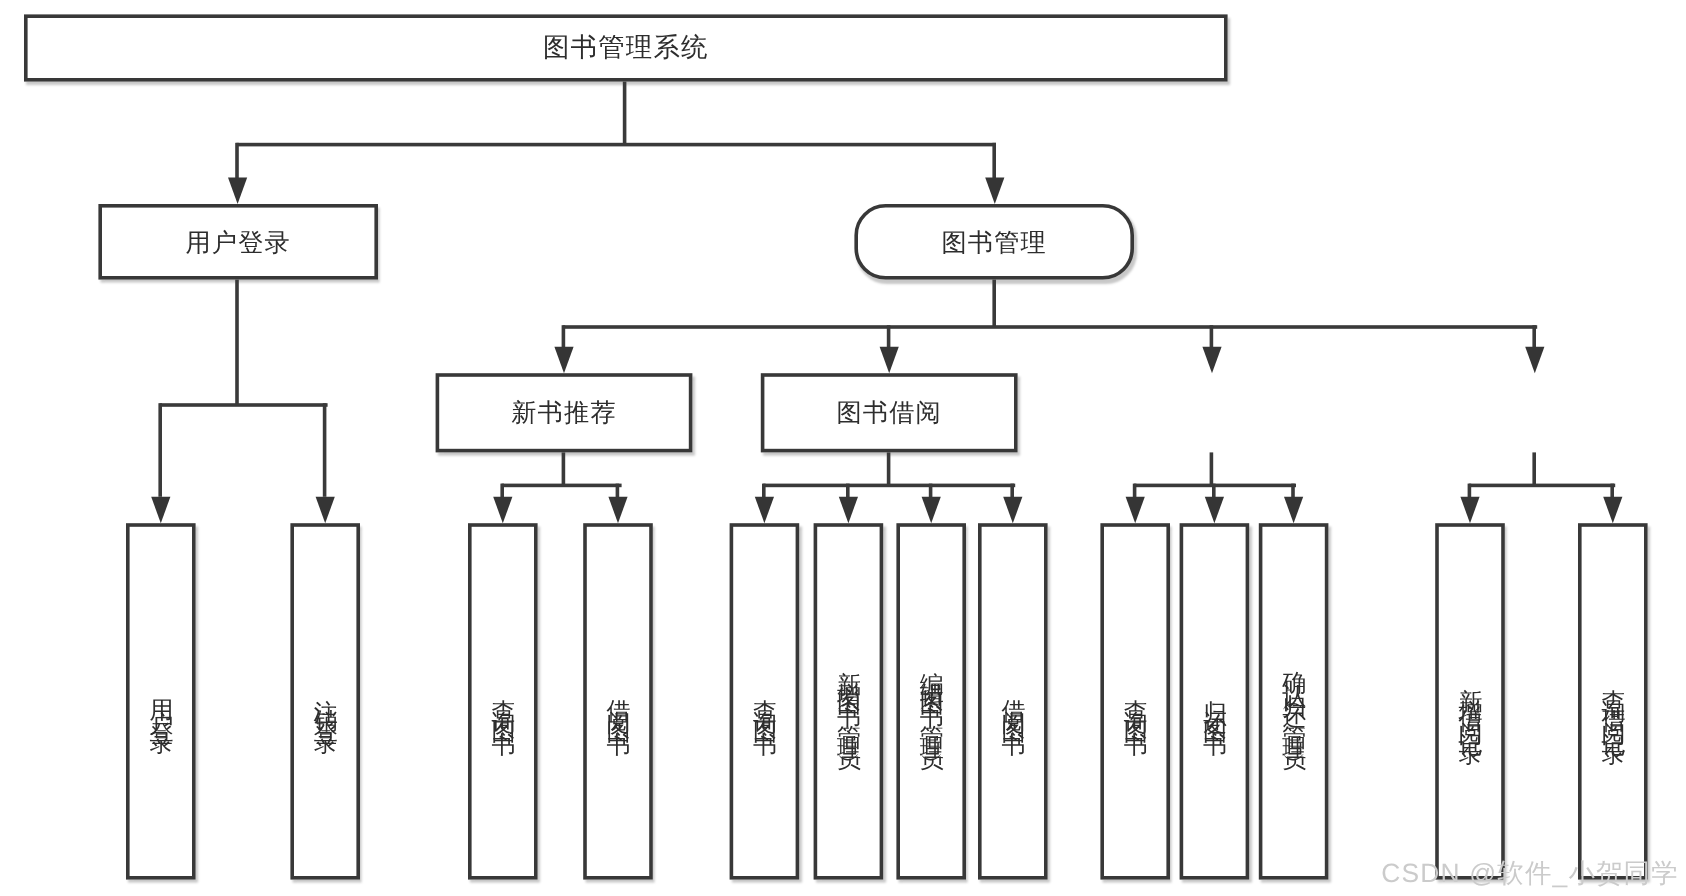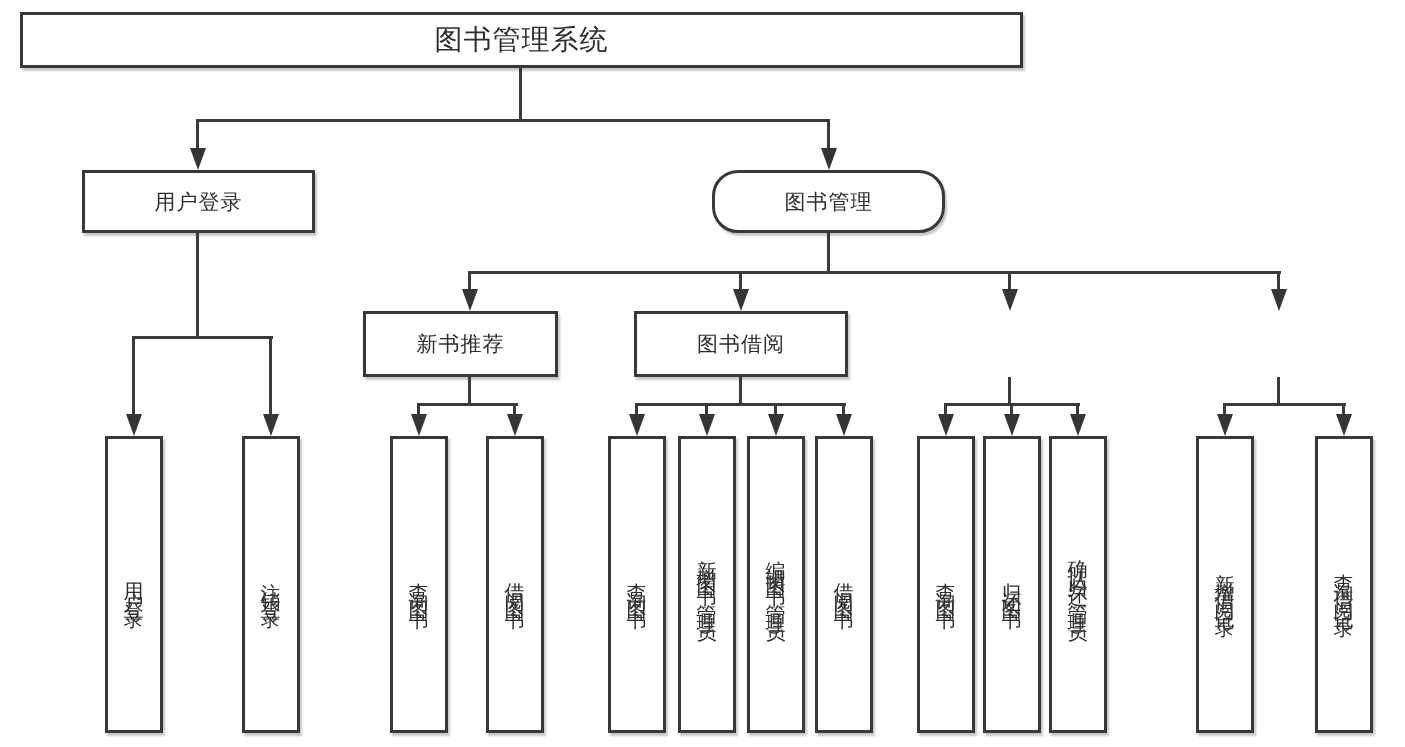--- a/index.html
+++ b/index.html
@@ -15,21 +15,21 @@
     box-sizing:border-box;
     border:3px solid #383838;
     background:#ffffff;
     display:flex;
     align-items:center;
     justify-content:center;
     color:#2d2d2d;
     box-shadow:2px 3px 2px rgba(0,0,0,0.22);
   }
   .box.h{font-size:21px;letter-spacing:1px;}
-  .box.root{font-size:28px;}
+  .box.root{font-size:22px;}
   .box.v span{
     writing-mode:vertical-rl;
     text-orientation:mixed;
     font-size:20px;
     letter-spacing:9px;
     line-height:1;
     white-space:nowrap;
   }
   .vl{position:absolute;width:3px;background:#3a3a3a;}
   .hl{position:absolute;height:3px;background:#3a3a3a;}
@@ -82,21 +82,21 @@
   <div class="hl" style="left:469px;top:271px;width:812px;"></div>
   <div class="vl" style="left:468px;top:271px;height:20px;"></div>
   <div class="arrow" style="left:462px;top:289px;"></div>
   <div class="vl" style="left:739px;top:271px;height:20px;"></div>
   <div class="arrow" style="left:733px;top:289px;"></div>
   <div class="vl" style="left:1008px;top:271px;height:20px;"></div>
   <div class="arrow" style="left:1002px;top:289px;"></div>
   <div class="vl" style="left:1277px;top:271px;height:20px;"></div>
   <div class="arrow" style="left:1271px;top:289px;"></div>
 
-  <div class="box h" style="left:363px;top:311px;width:195px;height:66px;">
+  <div class="box h" style="left:363px;top:311px;width:214px;height:66px;">
     <span>新书推荐</span>
   </div>
   <div class="box h" style="left:634px;top:311px;width:214px;height:66px;">
     <span>图书借阅</span>
   </div>
 
   <div class="vl" style="left:468px;top:377px;height:27px;"></div>
   <div class="hl" style="left:418px;top:403px;width:100px;"></div>
   <div class="vl" style="left:417px;top:403px;height:13px;"></div>
   <div class="arrow" style="left:411px;top:414px;"></div>
@@ -167,14 +167,15 @@
     <span>确认归还（管理员）</span>
   </div>
 
   <div class="box v" style="left:1196px;top:436px;width:58px;height:297px;">
     <span>新增借阅记录</span>
   </div>
   <div class="box v" style="left:1315px;top:436px;width:58px;height:297px;">
     <span>查询借阅记录</span>
   </div>
 
+  <div class="watermark">CSDN @软件_小贺同学</div>
 
 </div>
 
 </body></html>

